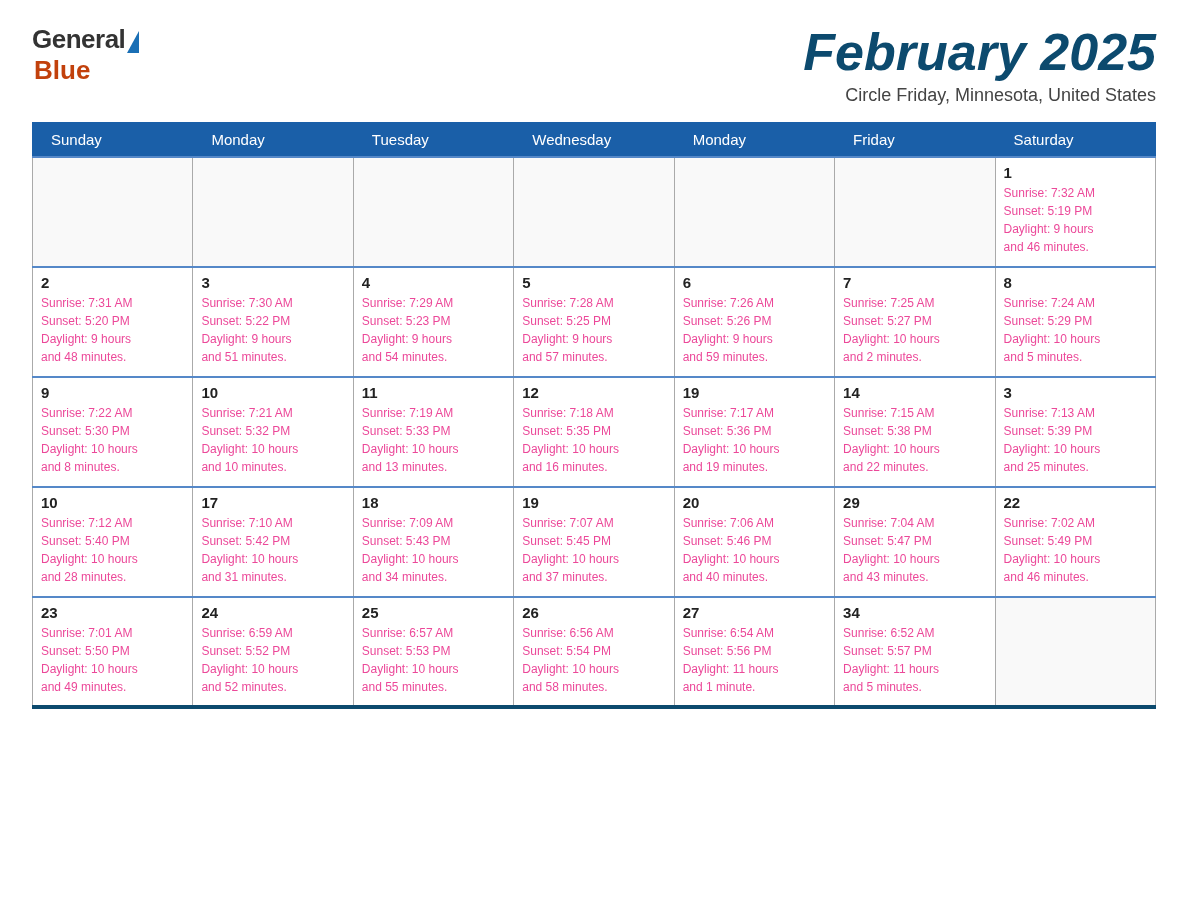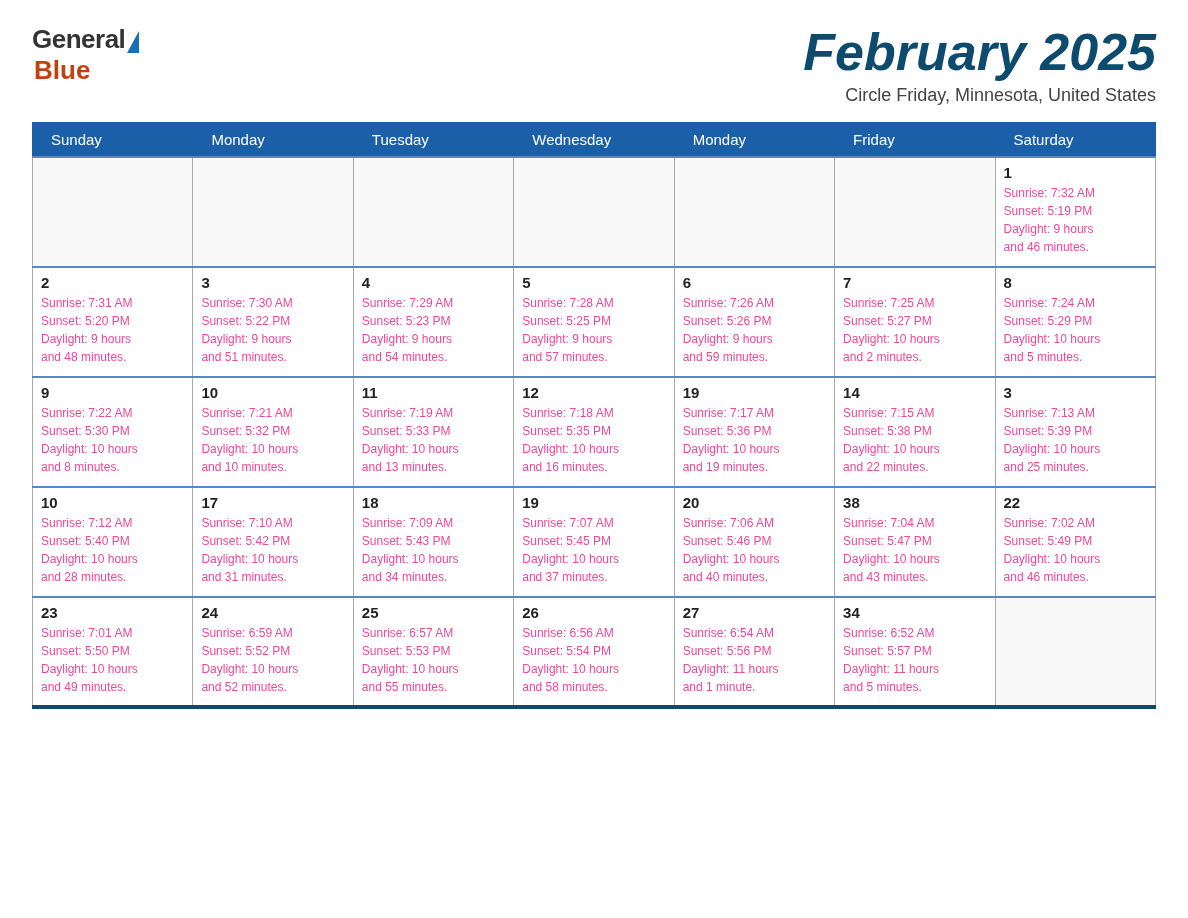--- a/index.html
+++ b/index.html
@@ -227,21 +227,21 @@
         </td>
         <td>
           <span class="day-num">19</span>
           <div class="day-info">Sunrise: 7:07 AM<br>Sunset: 5:45 PM<br>Daylight: 10 hours<br>and 37 minutes.</div>
         </td>
         <td>
           <span class="day-num">20</span>
           <div class="day-info">Sunrise: 7:06 AM<br>Sunset: 5:46 PM<br>Daylight: 10 hours<br>and 40 minutes.</div>
         </td>
         <td>
-          <span class="day-num">38</span>
+          <span class="day-num">29</span>
           <div class="day-info">Sunrise: 7:04 AM<br>Sunset: 5:47 PM<br>Daylight: 10 hours<br>and 43 minutes.</div>
         </td>
         <td>
           <span class="day-num">22</span>
           <div class="day-info">Sunrise: 7:02 AM<br>Sunset: 5:49 PM<br>Daylight: 10 hours<br>and 46 minutes.</div>
         </td>
       </tr>
       <tr>
         <td>
           <span class="day-num">23</span>

